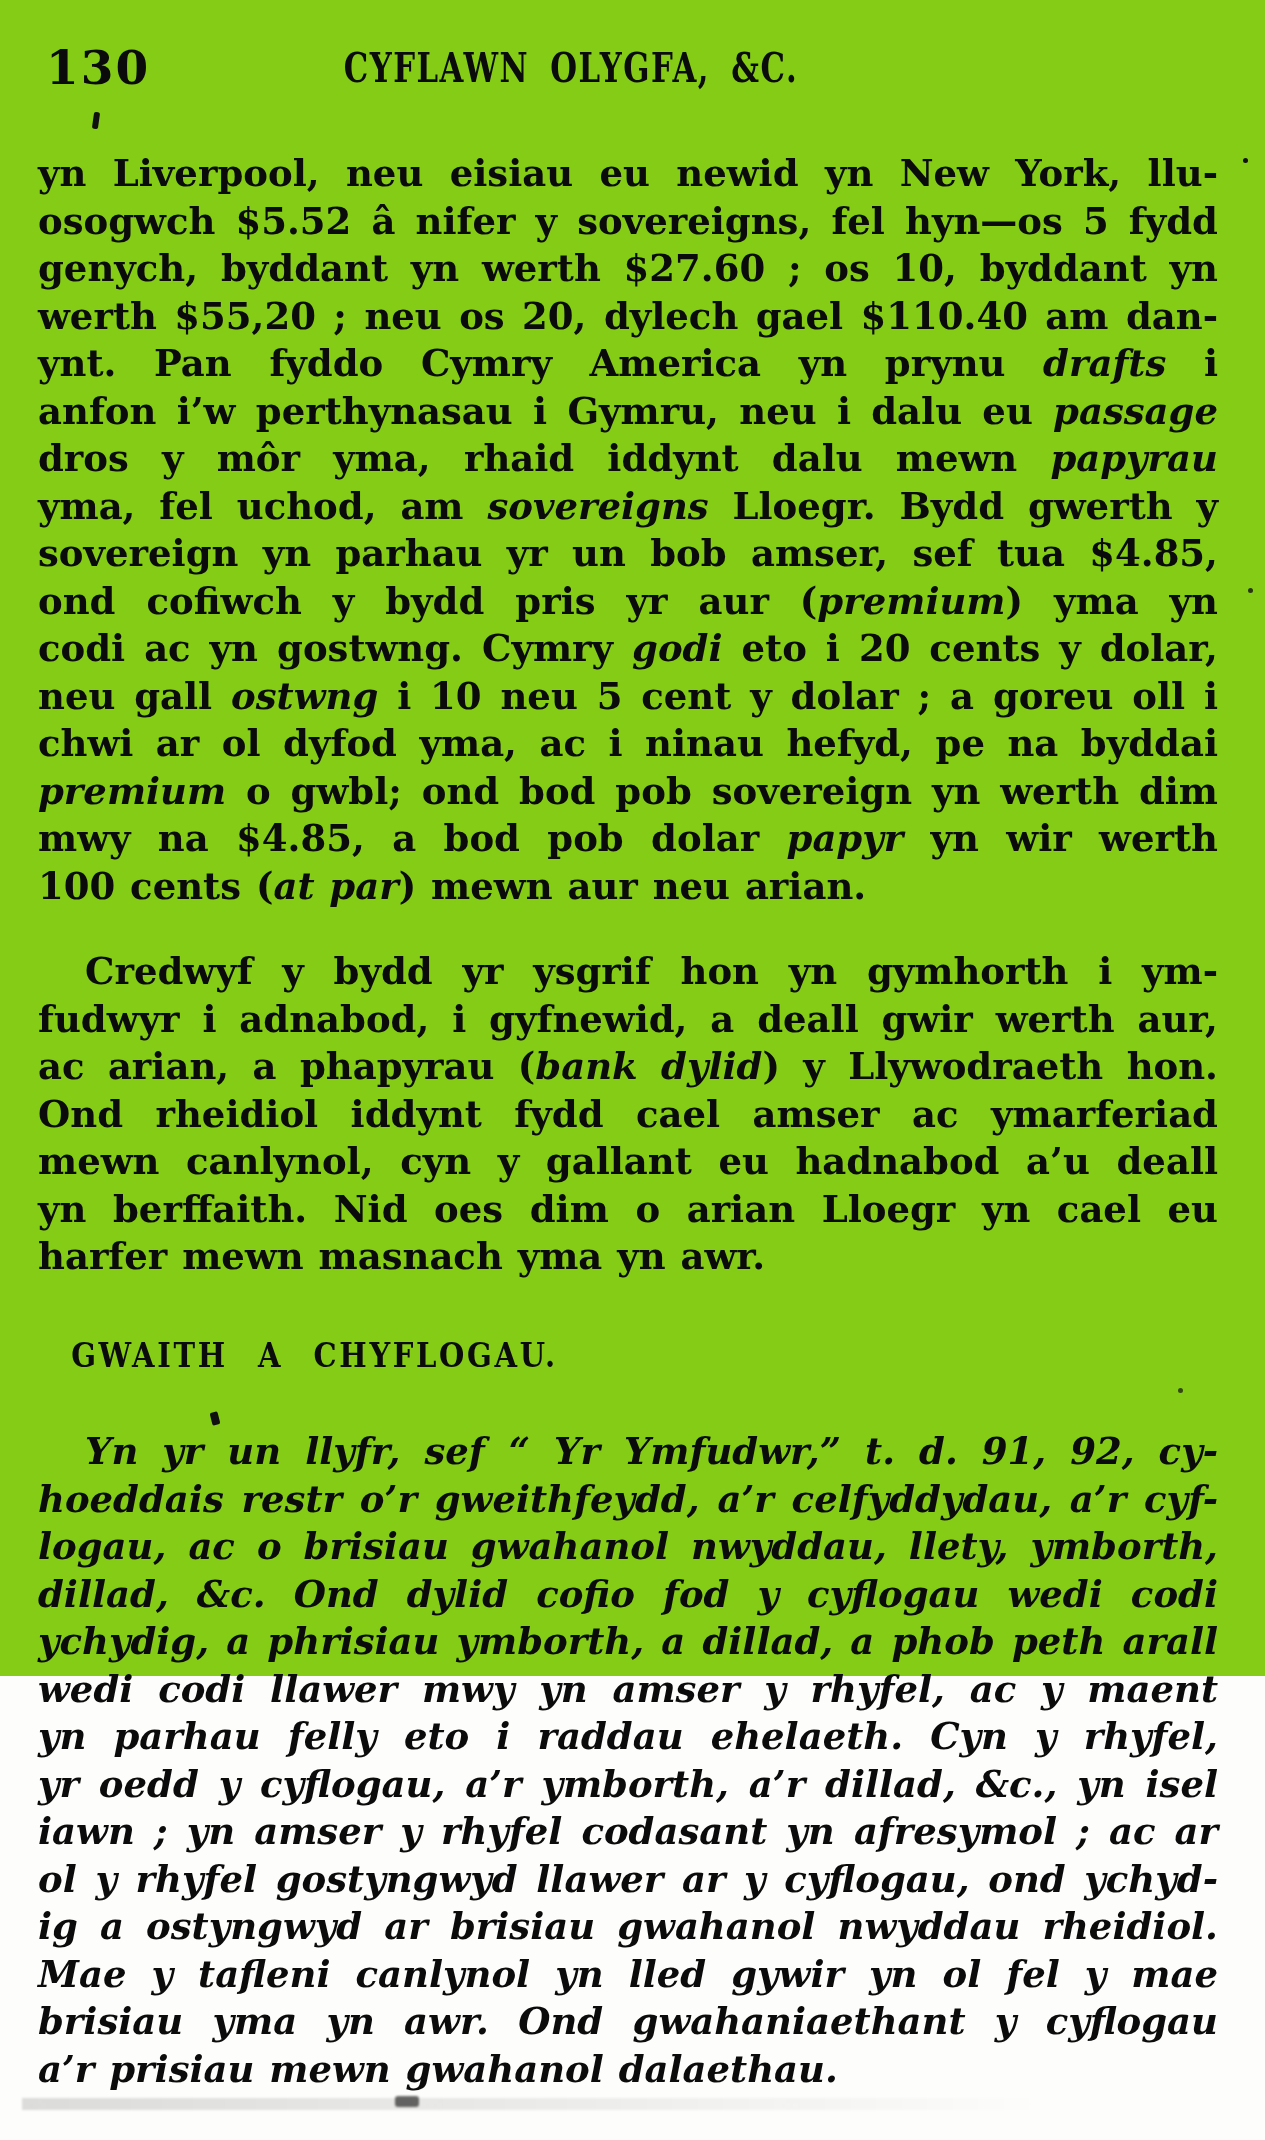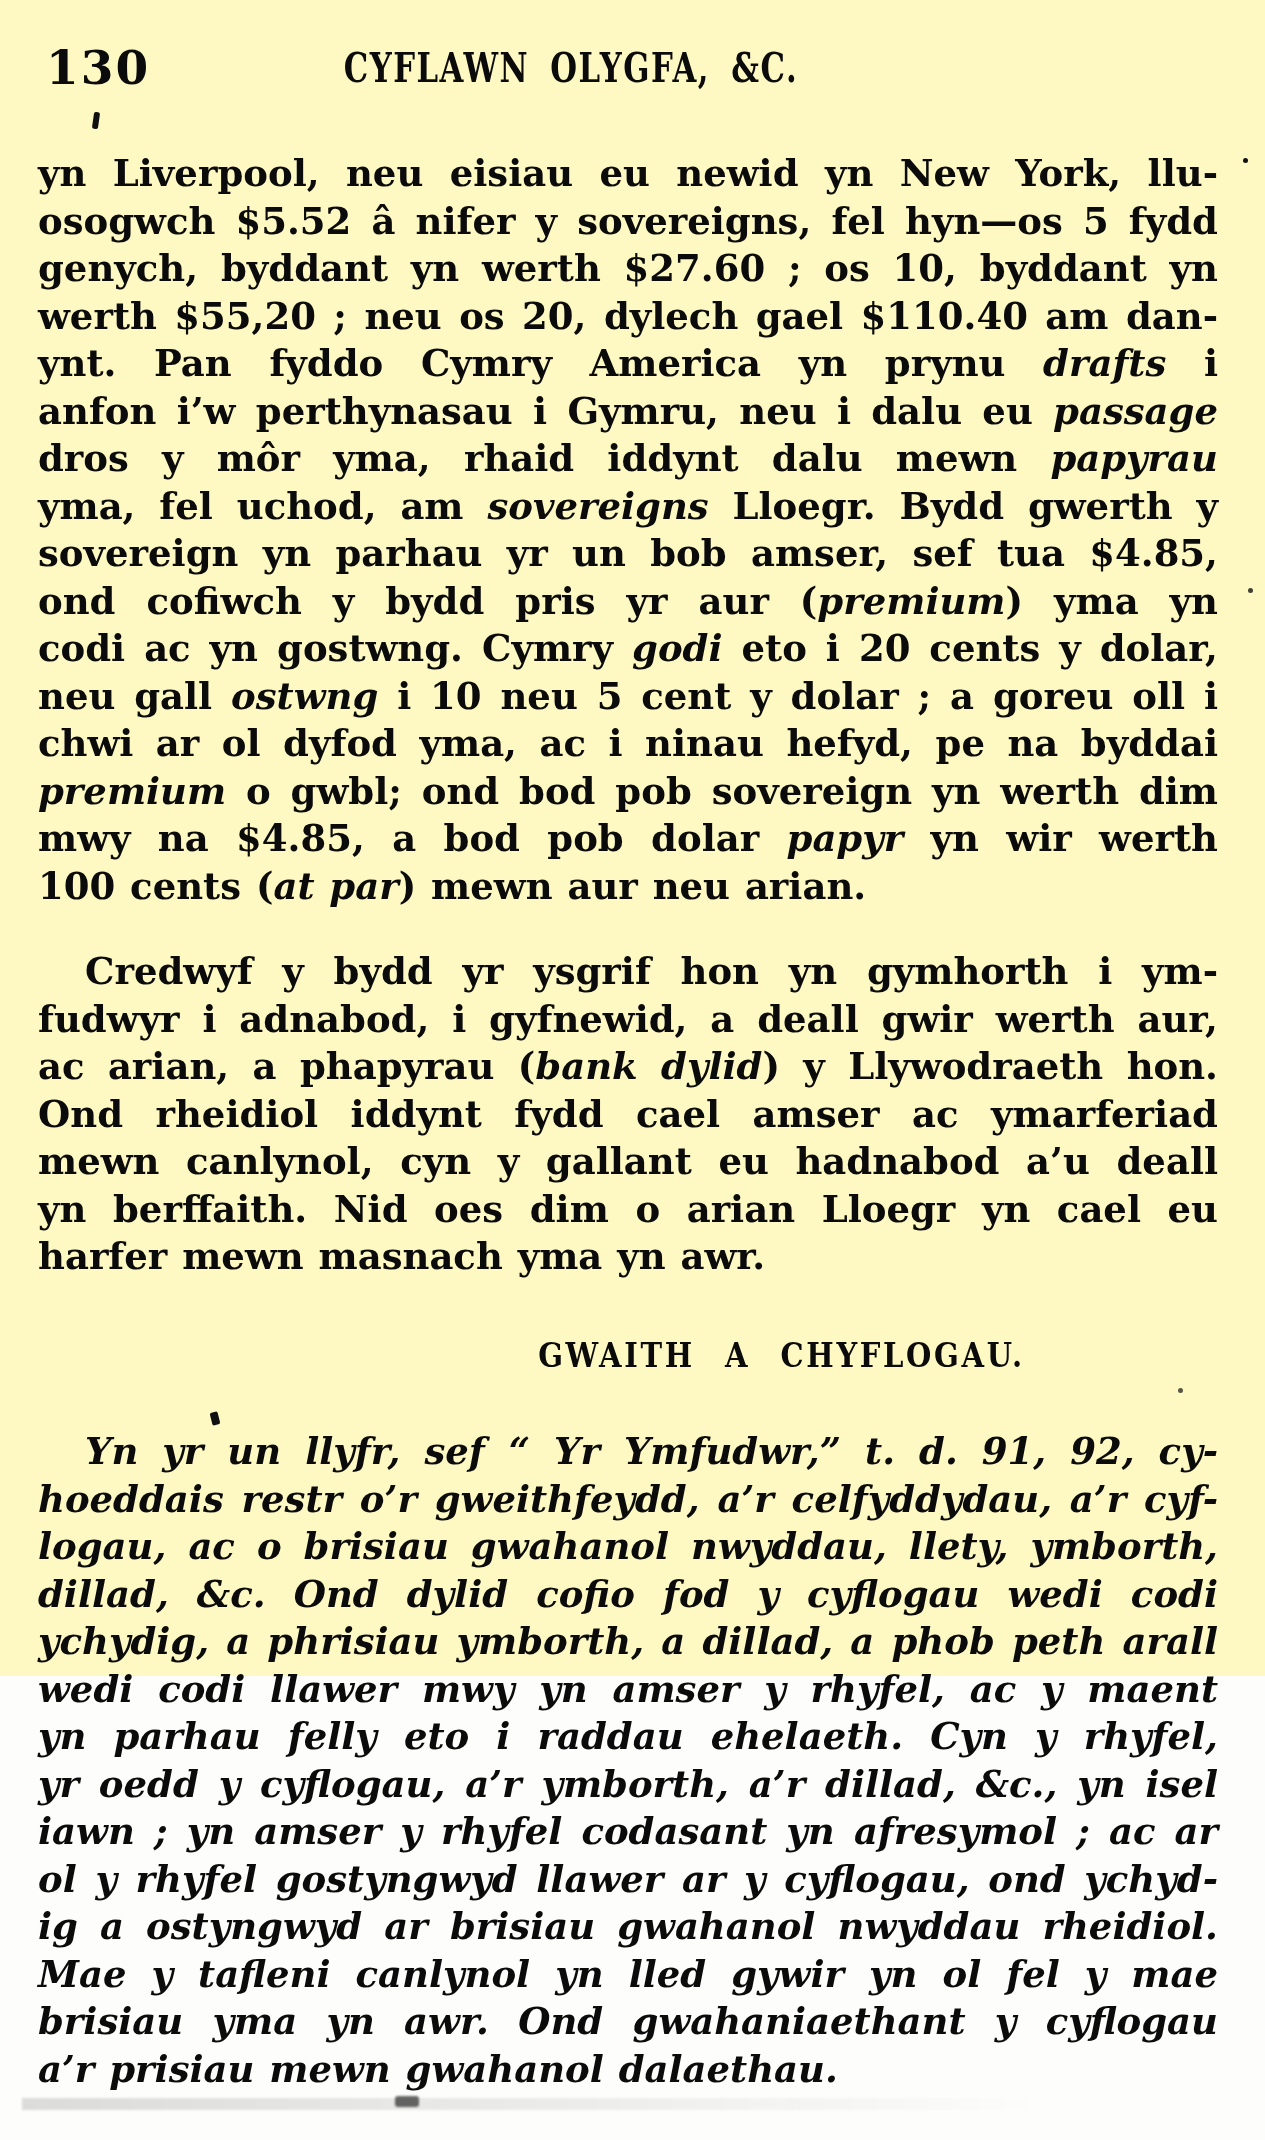--- a/index.html
+++ b/index.html
@@ -3,21 +3,21 @@
 <meta charset="utf-8">
 <style>
   html,body{margin:0;padding:0;}
   body{
     width:1265px;height:2140px;
     background:#fdfdfb;
     font-family:"DejaVu Serif","Liberation Serif",serif;
     color:#0b0b0b;
     overflow:hidden;
   }
-  .sheet{position:relative;width:1265px;height:1676px;background:#fef9c3;}
+  .sheet{position:relative;width:1265px;height:1676px;background:#84cc16;}
   .pagehead{position:absolute;top:40px;left:38px;width:1180px;height:64px;}
   .pagenum{
     position:absolute;left:8px;top:0px;
     font-size:47px;font-weight:700;letter-spacing:2px;
   }
   .runtitle{
     position:absolute;left:0;top:4px;width:1065px;
     text-align:center;
   }
   .runtitle-inner{
@@ -34,21 +34,21 @@
   .line{
     font-size:37px;font-weight:700;line-height:47.5px;
     text-align:justify;text-align-last:justify;
     word-spacing:2px;
   }
   .line.last{text-align-last:left;}
   .line.indent{text-indent:47px;}
   .line i{font-style:italic;margin-top:40px;}
   .sechead{
     position:absolute;left:38px;top:1336px;width:1020px;
-    text-align:right;
+    text-align:left;
   }
   .sechead-inner{
     display:inline-block;
     font-size:33px;font-weight:700;
     letter-spacing:3px;word-spacing:20px;
     transform:scaleX(0.88);transform-origin:center;
     white-space:nowrap;
   }
   
   .speck{position:absolute;background:#101010;border-radius:2px;}

